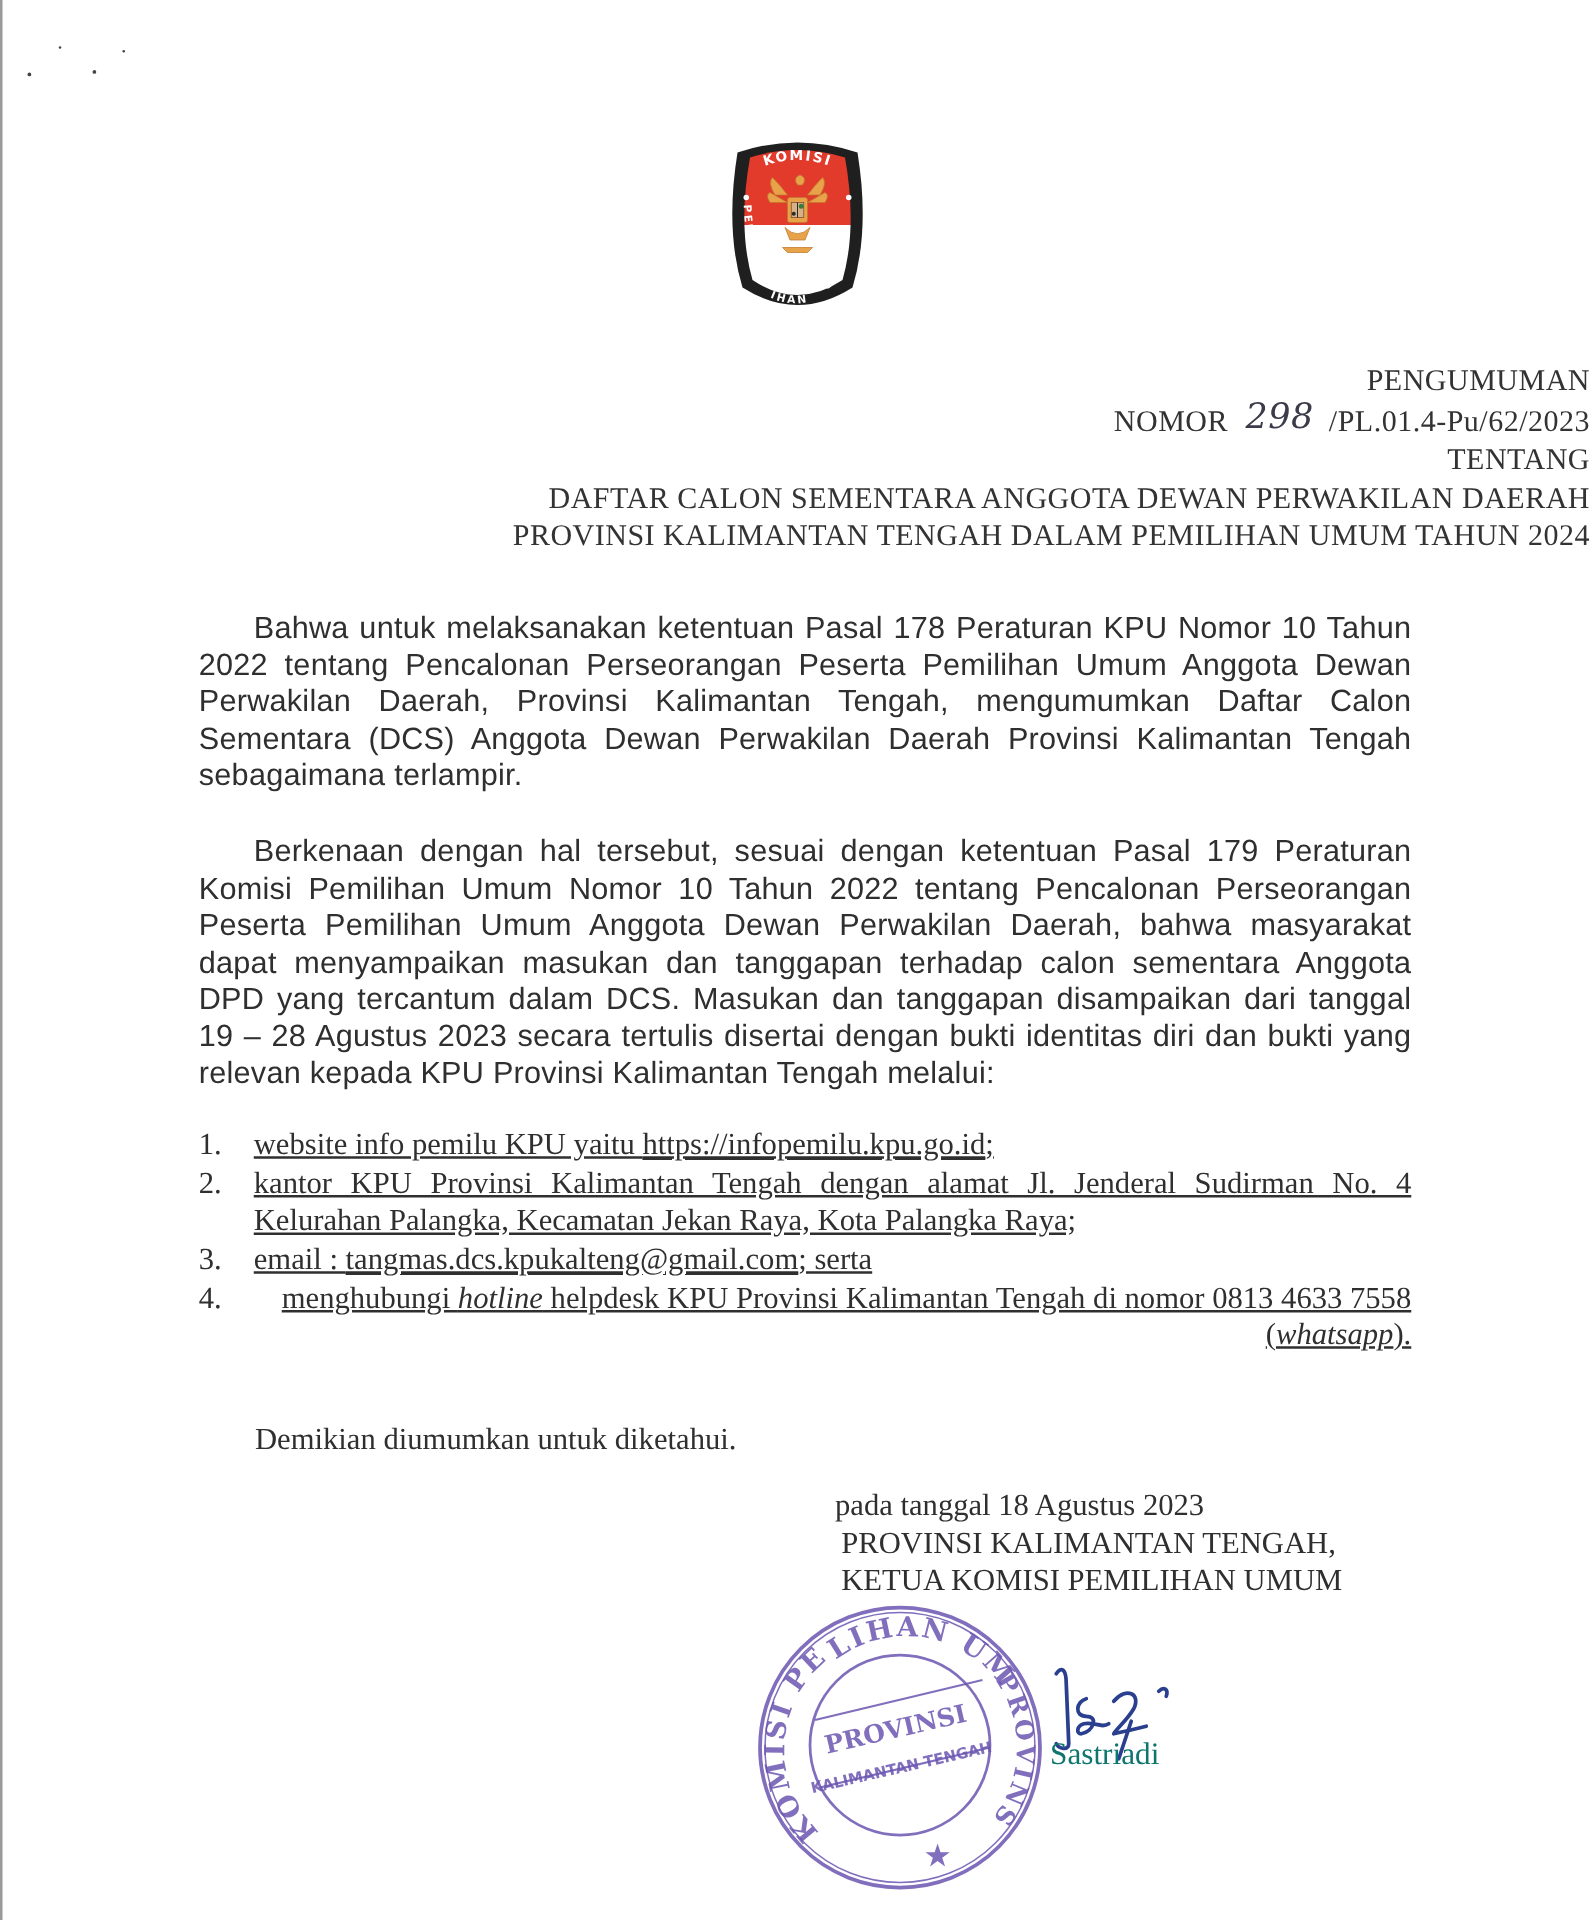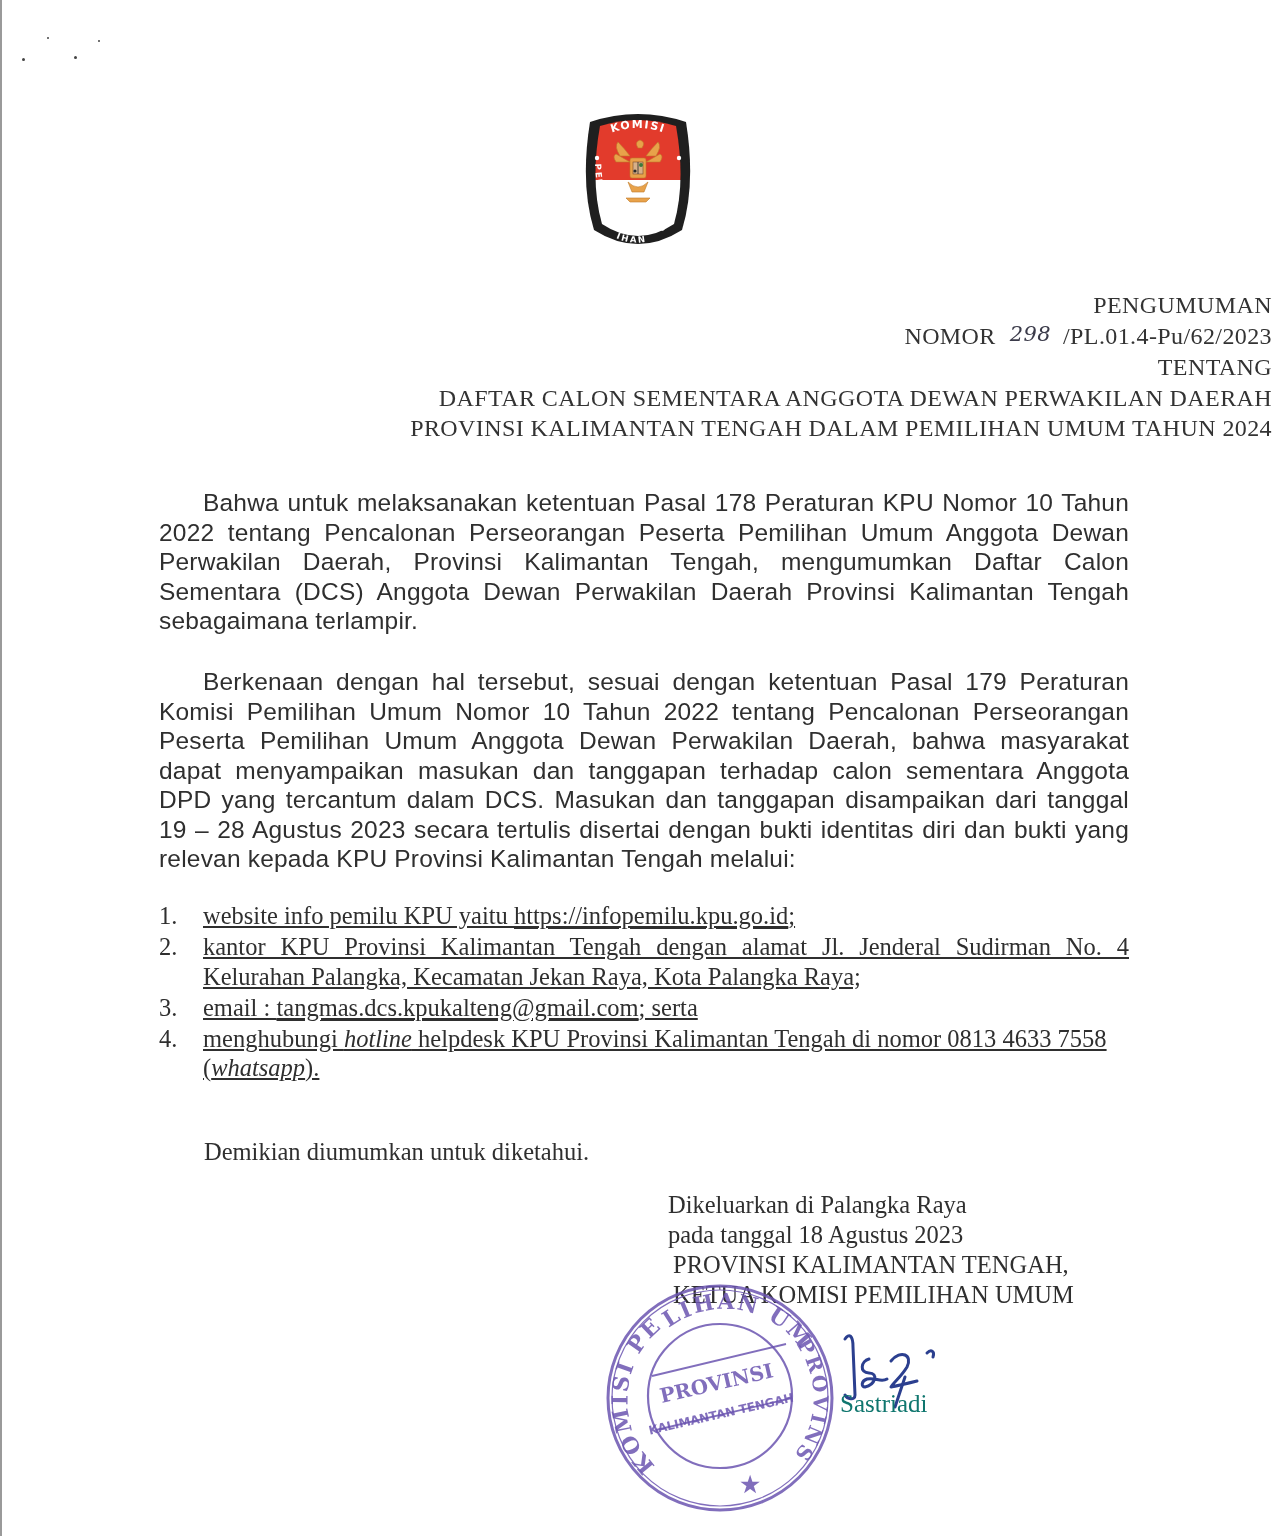--- a/index.html
+++ b/index.html
@@ -41,21 +41,21 @@
       text-align: right;
       font-family: "Liberation Serif", "DejaVu Serif", serif;
       font-size: 24px;
       line-height: 30.5px;
       letter-spacing: 0.4px;
       color: #333;
     }
     .heading .nomor-line .hand {
       font-family: "DejaVu Serif", serif;
       font-style: italic;
-      font-size: 21px;
+      font-size: 28px;
       color: #3b3b4a;
       display: inline-block;
       margin: 0 12px 0 14px;
       transform: translateY(-3px);
     }
     
     .body-text {
       position: absolute;
       left: 159px;
       width: 970px;
@@ -214,30 +214,29 @@
     <span class="txt">kantor KPU Provinsi Kalimantan Tengah dengan alamat Jl. Jenderal Sudirman No. 4 Kelurahan Palangka, Kecamatan Jekan Raya, Kota Palangka Raya;</span>
   </li>
   <li>
     <span class="num">3.</span>
     <span class="txt">
       <span>email : </span><span class="u">tangmas.dcs.kpukalteng@gmail.com</span><span>; serta</span>
     </span>
   </li>
   <li>
     <span class="num">4.</span>
-    <span class="txt" style="text-align:left;">
+    <span class="txt" style="text-align:right;">
       <span>menghubungi </span><em>hotline</em><span> helpdesk KPU Provinsi Kalimantan Tengah di nomor 0813 4633 7558 (</span><em>whatsapp</em><span>).</span>
     </span>
   </li>
 </ol>
 
 <div class="closing">Demikian diumumkan untuk diketahui.</div>
 
 <div class="sign-block">
-  <div>Dikeluarkan di Palangka Raya</div>
   <div>pada tanggal 18 Agustus 2023</div>
   <div class="indent">PROVINSI KALIMANTAN TENGAH,</div>
   <div class="indent">KETUA KOMISI PEMILIHAN UMUM</div>
 </div>
 
 <div class="stamp">
   <svg width="240" height="240" viewBox="0 0 240 240">
     <defs>
       <path id="stampArc" d="M120,120 m-88,0 a88,88 0 1,1 176,0 a88,88 0 1,1 -176,0"></path>
       <path id="stampArcLeft" d="M58,190 A92,92 0 0,1 70,44"></path>

